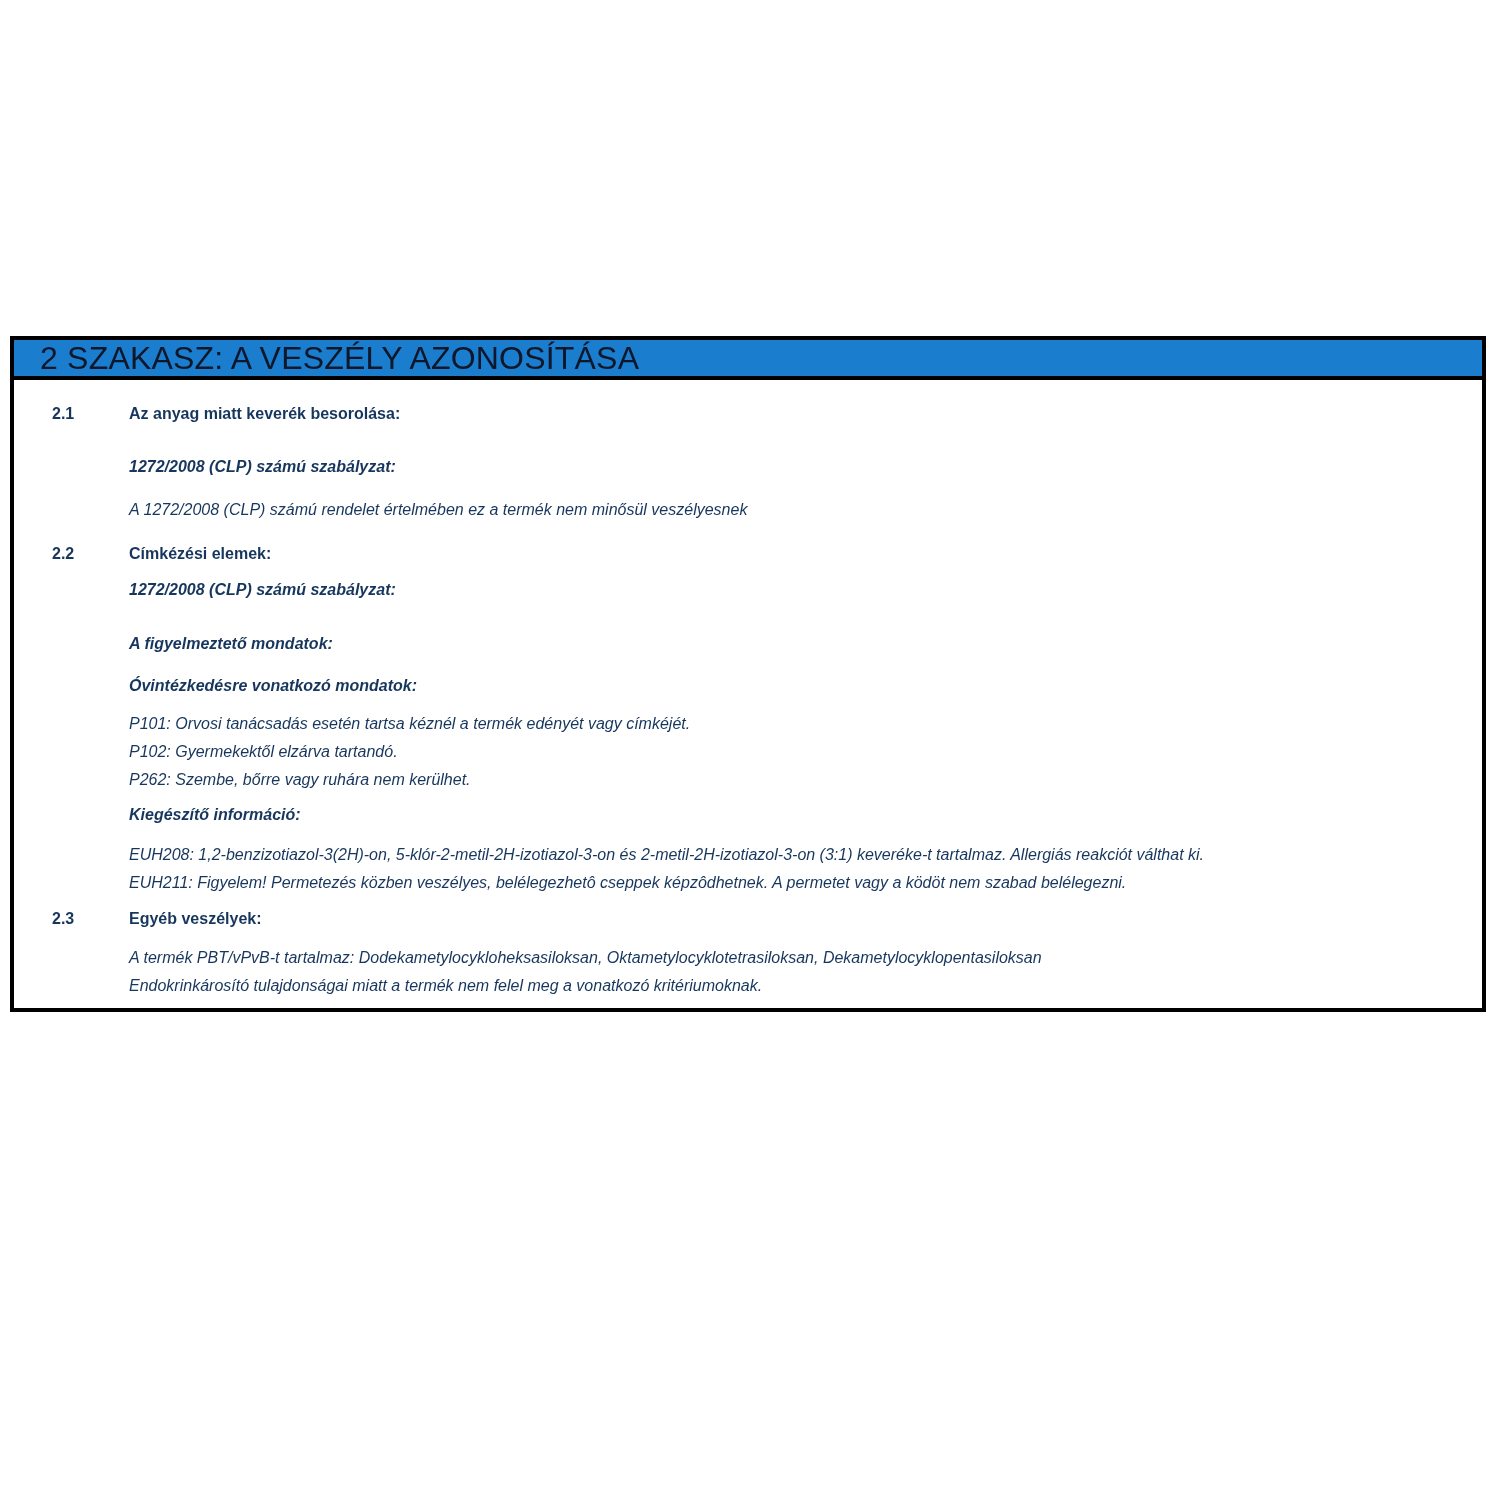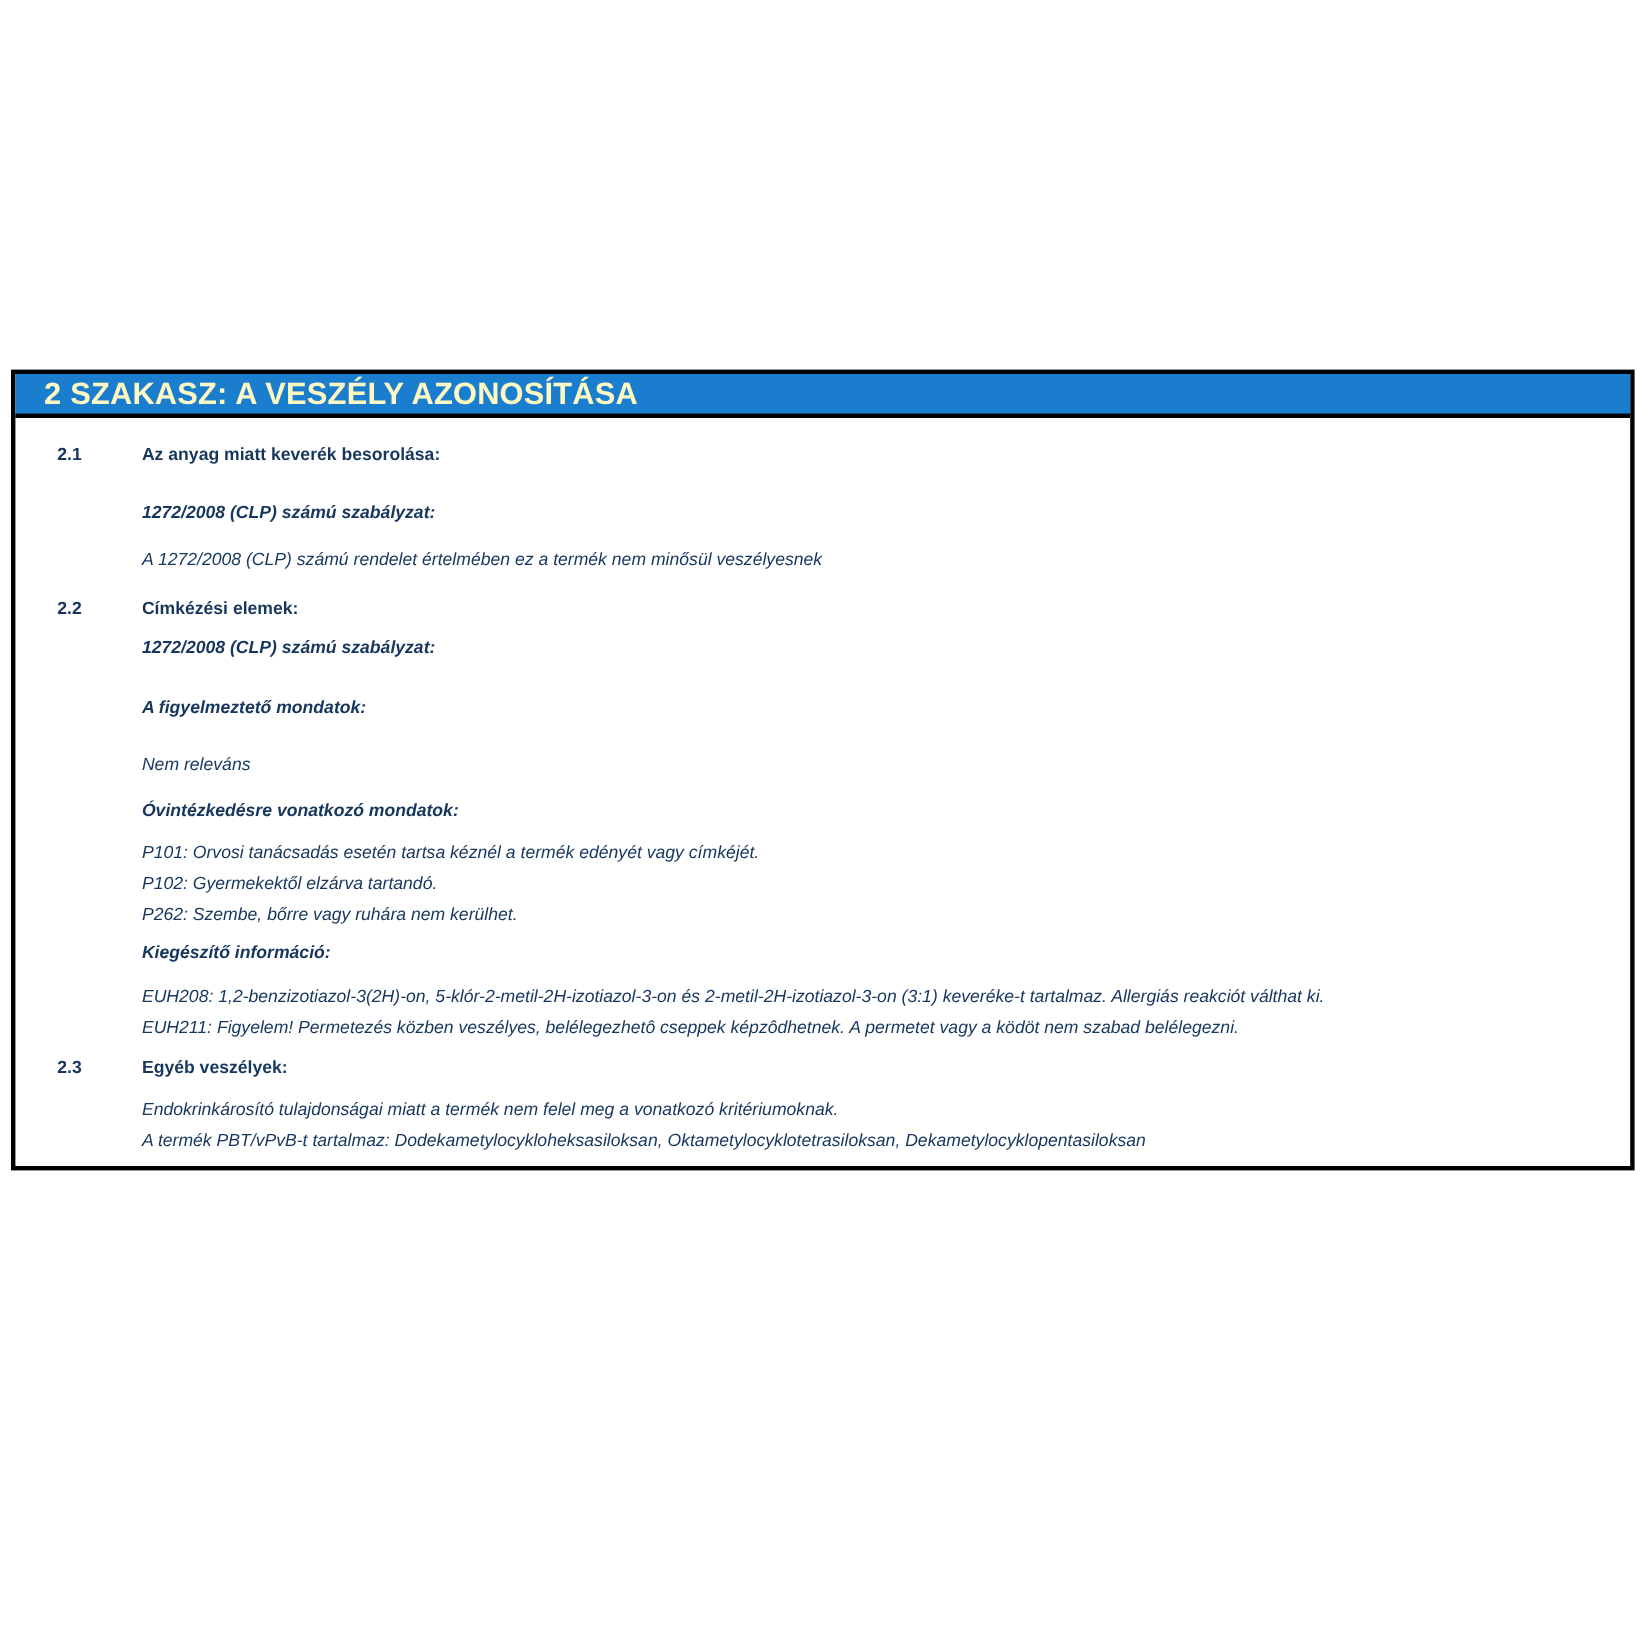--- a/index.html
+++ b/index.html
@@ -21,23 +21,23 @@
 
   .section-header {
     background: #1b7dce;
     border-bottom: 4px solid #000000;
     height: 40px;
     display: flex;
     align-items: center;
     padding-left: 26px;
   }
   .section-header .hdr-text {
-    color: #fef9c3;
-    font-size: 28px;
-    font-weight: 700;
+    color: #0f172a;
+    font-size: 32px;
+    font-weight: 400;
     letter-spacing: 0.2px;
     white-space: nowrap;
   }
 
   .section-body {
     padding: 0 28px 8px 0;
     font-size: 16px;
     line-height: 28px;
   }
 
@@ -84,21 +84,20 @@
 
       <div class="row" style="margin-top:16px">
         <div class="num-col">2.2</div>
         <div class="txt-col bold">Címkézési elemek:</div>
       </div>
 
       <div class="indent bold" style="margin-top:8px">1272/2008 (CLP) számú szabályzat:</div>
 
       <div class="indent bold" style="margin-top:26px">A figyelmeztető mondatok:</div>
 
-      <div class="indent body-line" style="margin-top:24px">Nem releváns</div>
 
       <div class="indent bold" style="margin-top:14px">Óvintézkedésre vonatkozó mondatok:</div>
 
       <div class="indent" style="margin-top:10px">
         <div class="p-line">P101: Orvosi tanácsadás esetén tartsa kéznél a termék edényét vagy címkéjét.</div>
         <div class="p-line">P102: Gyermekektől elzárva tartandó.</div>
         <div class="p-line">P262: Szembe, bőrre vagy ruhára nem kerülhet.</div>
       </div>
 
       <div class="indent bold" style="margin-top:7px">Kiegészítő információ:</div>
@@ -107,20 +106,20 @@
         <div class="euh-line">EUH208: 1,2-benzizotiazol-3(2H)-on, 5-klór-2-metil-2H-izotiazol-3-on és 2-metil-2H-izotiazol-3-on (3:1) keveréke-t tartalmaz. Allergiás reakciót válthat ki.</div>
         <div class="euh-line">EUH211: Figyelem! Permetezés közben veszélyes, belélegezhetô cseppek képzôdhetnek. A permetet vagy a ködöt nem szabad belélegezni.</div>
       </div>
 
       <div class="row" style="margin-top:8px">
         <div class="num-col">2.3</div>
         <div class="txt-col bold">Egyéb veszélyek:</div>
       </div>
 
       <div class="indent" style="margin-top:11px">
+        <div class="body-line">A termék PBT/vPvB-t tartalmaz: Dodekametylocykloheksasiloksan, Oktametylocyklotetrasiloksan, Dekametylocyklopentasiloksan</div>
         <div class="body-line">Endokrinkárosító tulajdonságai miatt a termék nem felel meg a vonatkozó kritériumoknak.</div>
-        <div class="body-line">A termék PBT/vPvB-t tartalmaz: Dodekametylocykloheksasiloksan, Oktametylocyklotetrasiloksan, Dekametylocyklopentasiloksan</div>
       </div>
 
     </div>
   </div>
 
 </div>
 
 </body></html>

